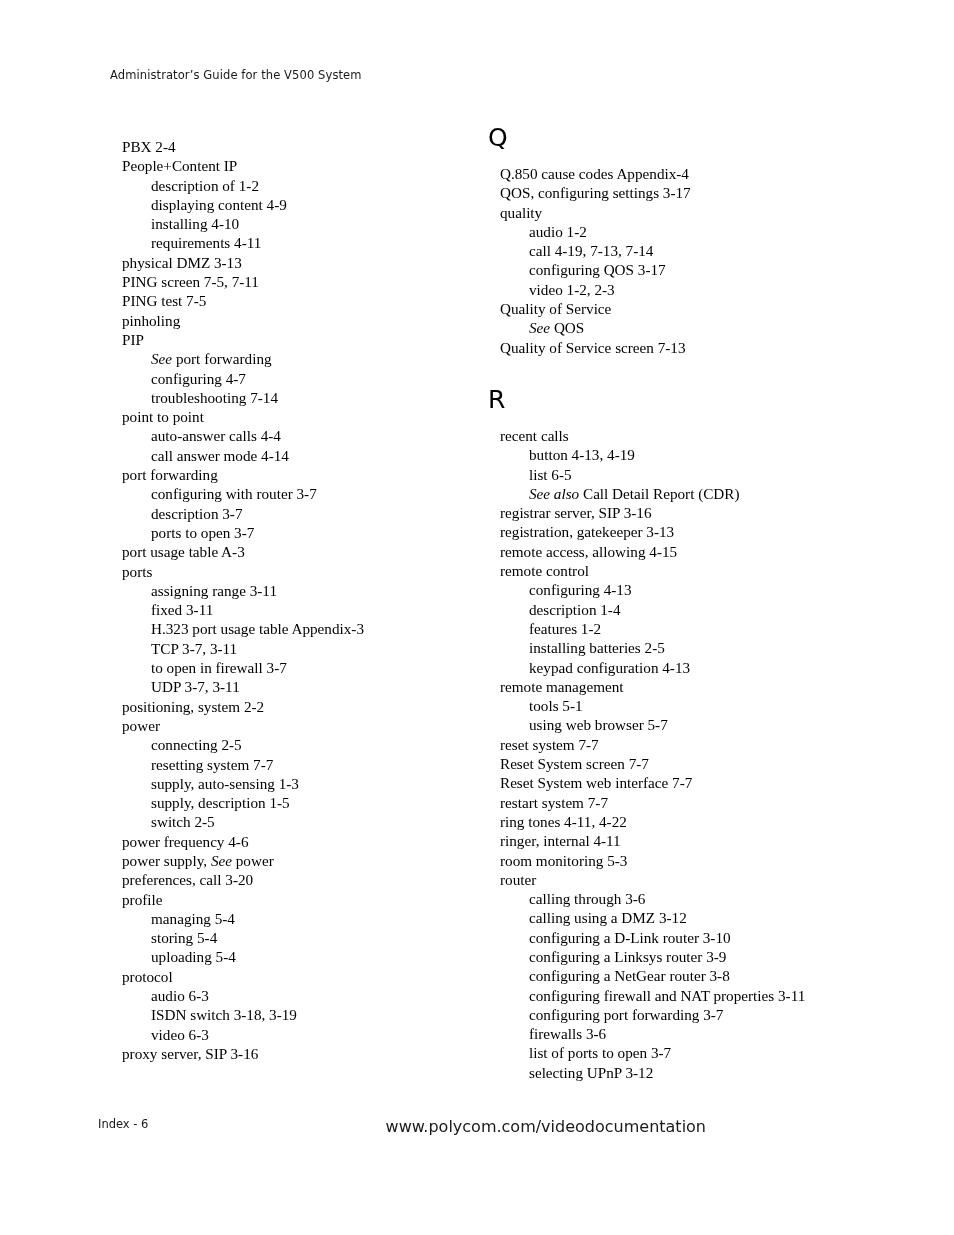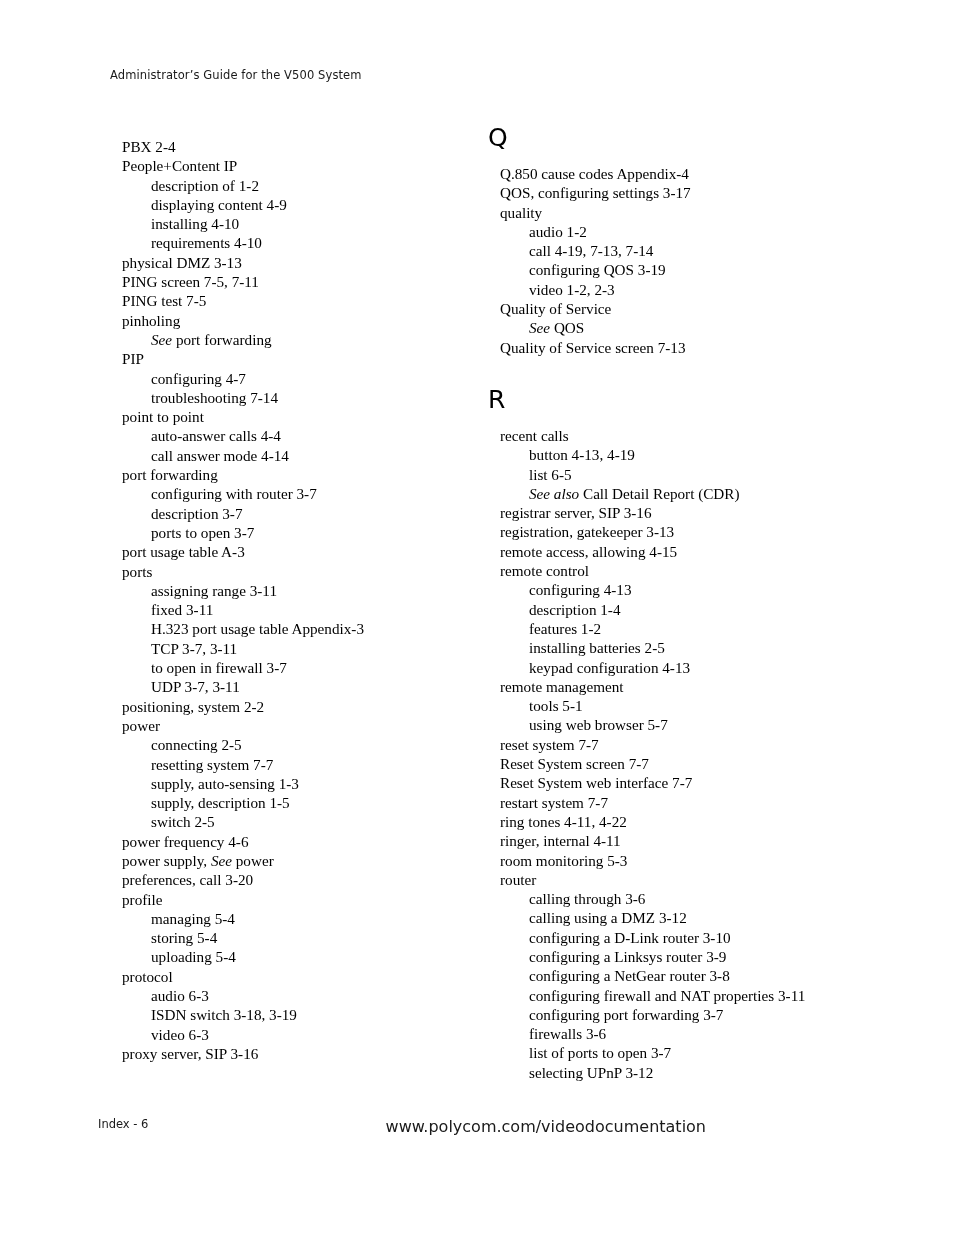--- a/index.html
+++ b/index.html
@@ -115,27 +115,27 @@
   <div class="columns">
 
     <div class="column column-left">
         <div class="section">
           <ul class="index-list">
             <li class="entry level-1">PBX 2-4</li>
             <li class="entry level-1">People+Content IP</li>
             <li class="entry level-2">description of 1-2</li>
             <li class="entry level-2">displaying content 4-9</li>
             <li class="entry level-2">installing 4-10</li>
-            <li class="entry level-2">requirements 4-10</li>
+            <li class="entry level-2">requirements 4-11</li>
             <li class="entry level-1">physical DMZ 3-13</li>
             <li class="entry level-1">PING screen 7-5, 7-11</li>
             <li class="entry level-1">PING test 7-5</li>
             <li class="entry level-1">pinholing</li>
+            <li class="entry level-1">PIP</li>
             <li class="entry level-2"><span class="italic">See</span> port forwarding</li>
-            <li class="entry level-1">PIP</li>
             <li class="entry level-2">configuring 4-7</li>
             <li class="entry level-2">troubleshooting 7-14</li>
             <li class="entry level-1">point to point</li>
             <li class="entry level-2">auto-answer calls 4-4</li>
             <li class="entry level-2">call answer mode 4-14</li>
             <li class="entry level-1">port forwarding</li>
             <li class="entry level-2">configuring with router 3-7</li>
             <li class="entry level-2">description 3-7</li>
             <li class="entry level-2">ports to open 3-7</li>
             <li class="entry level-1">port usage table A-3</li>
@@ -171,21 +171,21 @@
 
     <div class="column column-right">
         <div class="section">
           <div class="section-letter">Q</div>
           <ul class="index-list">
             <li class="entry level-1">Q.850 cause codes Appendix-4</li>
             <li class="entry level-1">QOS, configuring settings 3-17</li>
             <li class="entry level-1">quality</li>
             <li class="entry level-2">audio 1-2</li>
             <li class="entry level-2">call 4-19, 7-13, 7-14</li>
-            <li class="entry level-2">configuring QOS 3-19</li>
+            <li class="entry level-2">configuring QOS 3-17</li>
             <li class="entry level-2">video 1-2, 2-3</li>
             <li class="entry level-1">Quality of Service</li>
             <li class="entry level-2"><span class="italic">See</span> QOS</li>
             <li class="entry level-1">Quality of Service screen 7-13</li>
           </ul>
         </div>
         <div class="section section-gap-before">
           <div class="section-letter">R</div>
           <ul class="index-list">
             <li class="entry level-1">recent calls</li>

